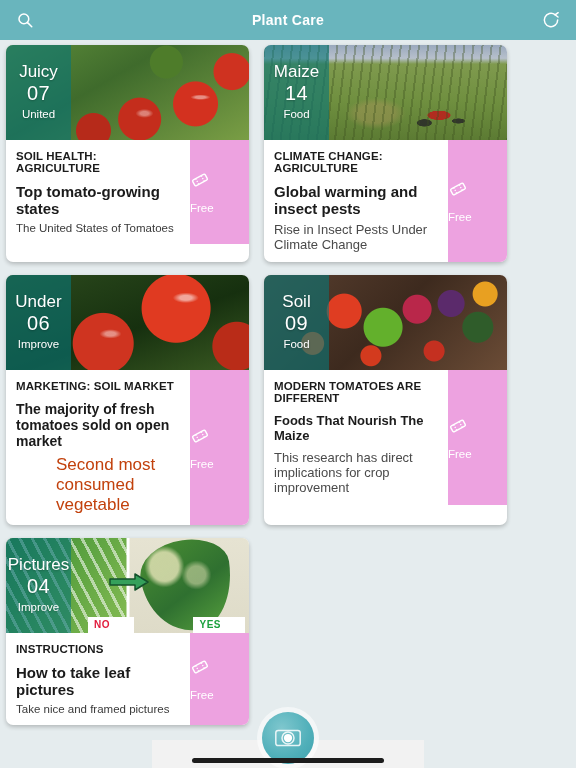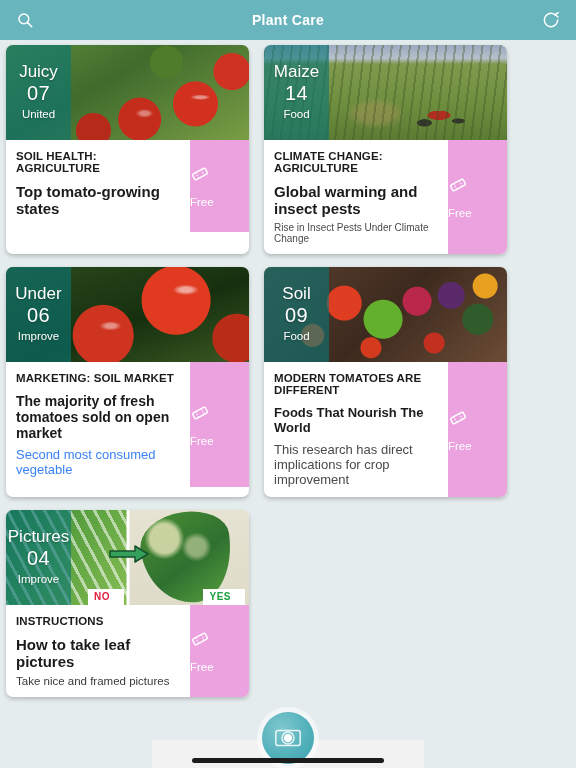--- a/index.html
+++ b/index.html
@@ -147,22 +147,23 @@
     font-size: 14px;
     font-weight: bold;
     color: #1b1b1b;
     margin-bottom: 6px;
   }
   .t-line-reg {
     font-size: 11.5px;
     color: #3a3a3a;
   }
   .t-line-reg-lg {
-    font-size: 13px;
-    color: #3b82f6;
+    font-size: 17px;
+    color: #c2410c;
+    margin-left: 40px;
   }
   .t-line-tiny {
     font-size: 13px;
     color: #4a4a4a;
   }
 
   .free-strip {
     width: 59px;
     background: #eda2e0;
     display: flex;
@@ -285,21 +286,21 @@
     left: 42%;
     top: 36%;
     z-index: 3;
   }
   .tag-no, .tag-yes {
     position: absolute;
     bottom: 0;
     background: #ffffff;
     font-size: 10px;
     font-weight: bold;
-    padding: 2px 14px 3px 6px;
+    padding: 2px 24px 3px 6px;
     letter-spacing: 0.5px;
   }
   .tag-no { left: 82px; color: #e11c3c; }
   .tag-yes { right: 4px; color: #1ba03e; }
 
   
   .bottom-bar {
     position: absolute;
     left: 152px;
     bottom: 0;
@@ -364,20 +365,21 @@
         <div class="media-badge">
           <div class="badge-top">Juicy</div>
           <div class="badge-num">07</div>
           <div class="badge-bottom">United</div>
         </div>
       </div>
       <div class="card-body">
         <div class="card-text">
           <div class="t-kicker">SOIL HEALTH: AGRICULTURE</div>
           <div class="t-line-lg-bold">Top tomato-growing states</div>
+          <div class="t-line-reg">The United States of Tomatoes</div>
         </div>
         <div class="free-strip">
           <svg class="ticket-icon" width="20" height="20" viewBox="0 0 24 24">
             <g transform="rotate(-28 12 12)">
               <rect x="3.5" y="8" width="17" height="8" rx="1.6" fill="none" stroke="#ffffff" stroke-width="1.7"></rect>
               <path d="M8.2 8 V16 M15.8 8 V16" stroke="#ffffff" stroke-width="1.5" stroke-dasharray="1.6 1.6"></path>
             </g>
           </svg>
           <div class="free-label">Free</div>
         </div>
@@ -390,21 +392,21 @@
         <div class="media-badge">
           <div class="badge-top">Maize</div>
           <div class="badge-num">14</div>
           <div class="badge-bottom">Food</div>
         </div>
       </div>
       <div class="card-body">
         <div class="card-text">
           <div class="t-kicker">CLIMATE CHANGE: AGRICULTURE</div>
           <div class="t-line-lg-bold">Global warming and insect pests</div>
-          <div class="t-line-tiny" style="font-size:10px;">Rise in Insect Pests Under Climate Change</div>
+          <div class="t-line-tiny" style="font-size:13px;">Rise in Insect Pests Under Climate Change</div>
         </div>
         <div class="free-strip">
           <svg class="ticket-icon" width="20" height="20" viewBox="0 0 24 24">
             <g transform="rotate(-28 12 12)">
               <rect x="3.5" y="8" width="17" height="8" rx="1.6" fill="none" stroke="#ffffff" stroke-width="1.7"></rect>
               <path d="M8.2 8 V16 M15.8 8 V16" stroke="#ffffff" stroke-width="1.5" stroke-dasharray="1.6 1.6"></path>
             </g>
           </svg>
           <div class="free-label">Free</div>
         </div>
@@ -443,21 +445,21 @@
         <div class="media-bg ph-market-spread"></div>
         <div class="media-badge">
           <div class="badge-top">Soil</div>
           <div class="badge-num">09</div>
           <div class="badge-bottom">Food</div>
         </div>
       </div>
       <div class="card-body">
         <div class="card-text">
           <div class="t-kicker">MODERN TOMATOES ARE DIFFERENT</div>
-          <div class="t-line-lg-bold" style="font-size:13px;margin-bottom:7px;">Foods That Nourish The World</div>
+          <div class="t-line-lg-bold" style="font-size:13px;margin-bottom:7px;">Foods That Nourish The Maize</div>
           <div class="t-line-tiny">This research has direct implications for crop improvement</div>
         </div>
         <div class="free-strip">
           <svg class="ticket-icon" width="20" height="20" viewBox="0 0 24 24">
             <g transform="rotate(-28 12 12)">
               <rect x="3.5" y="8" width="17" height="8" rx="1.6" fill="none" stroke="#ffffff" stroke-width="1.7"></rect>
               <path d="M8.2 8 V16 M15.8 8 V16" stroke="#ffffff" stroke-width="1.5" stroke-dasharray="1.6 1.6"></path>
             </g>
           </svg>
           <div class="free-label">Free</div>

